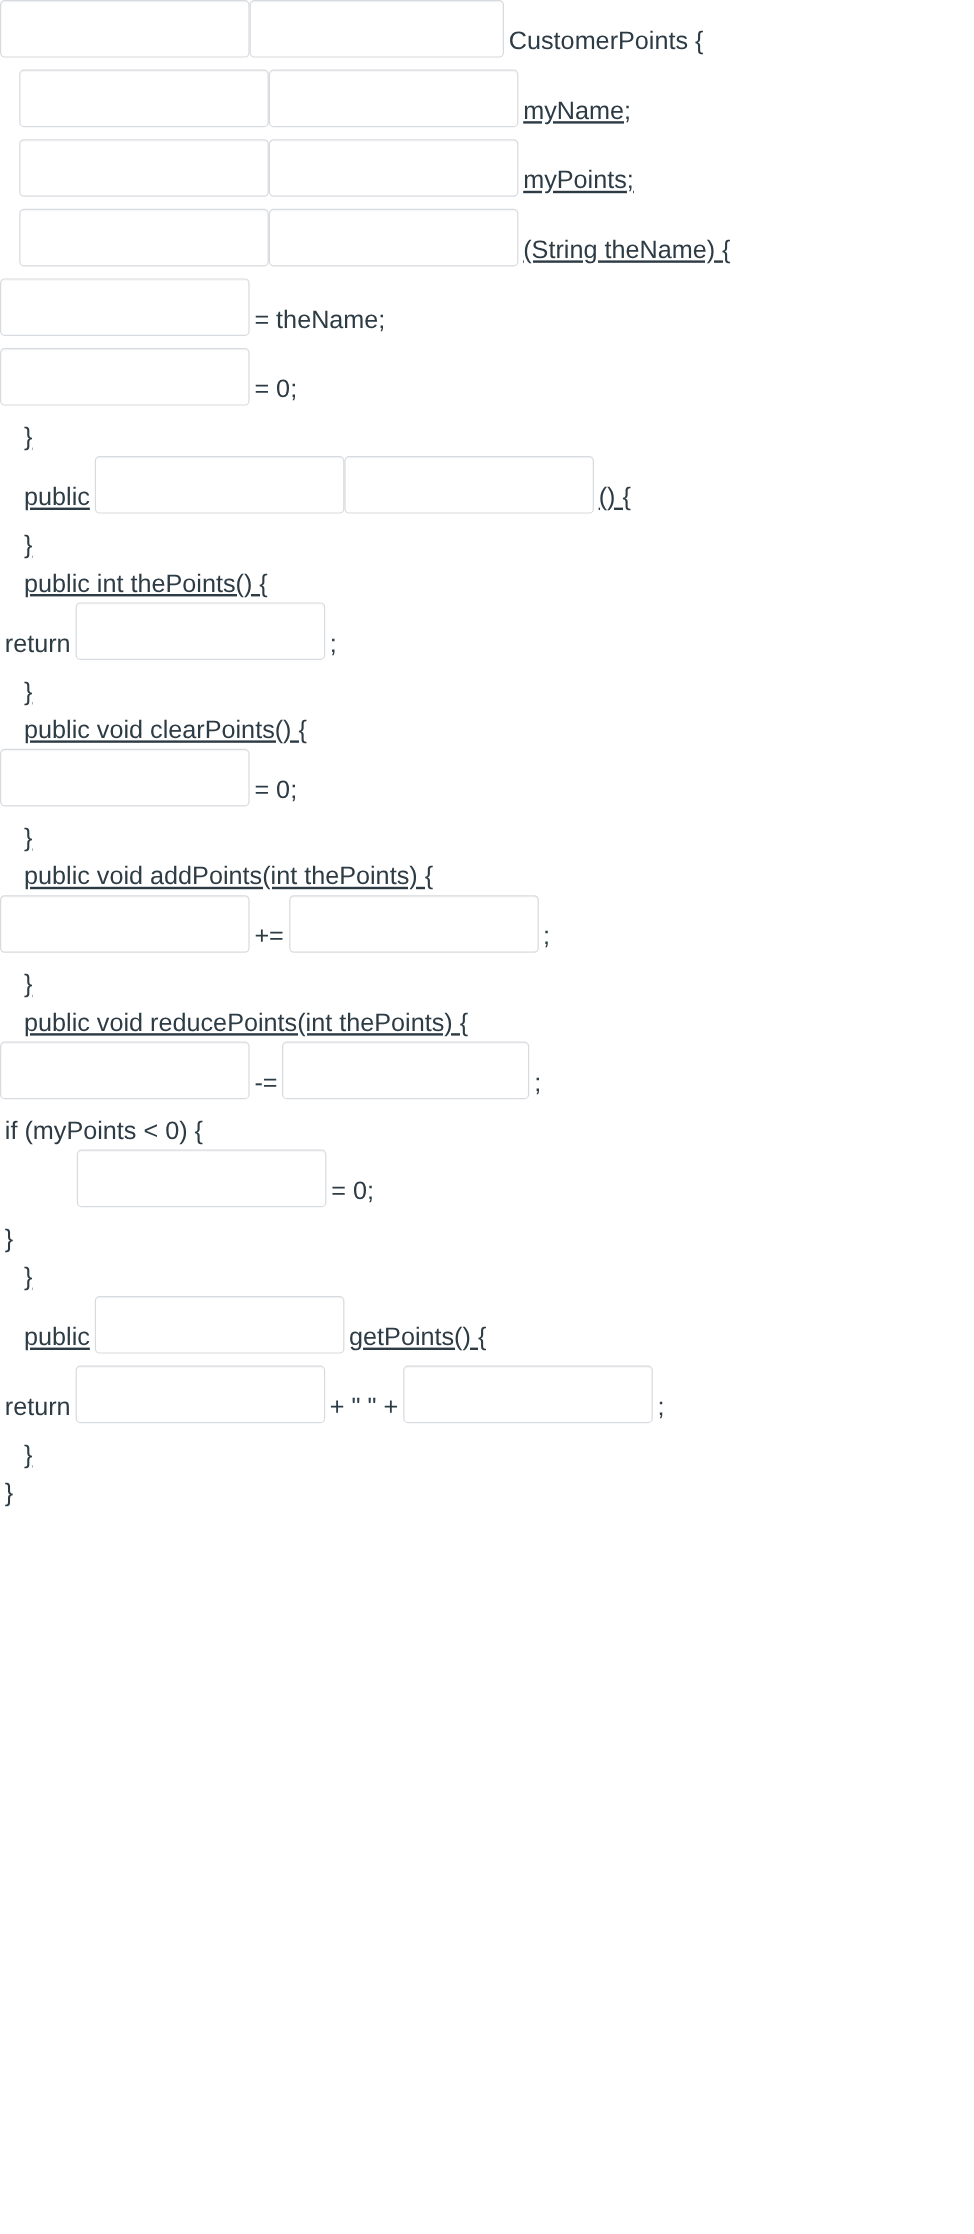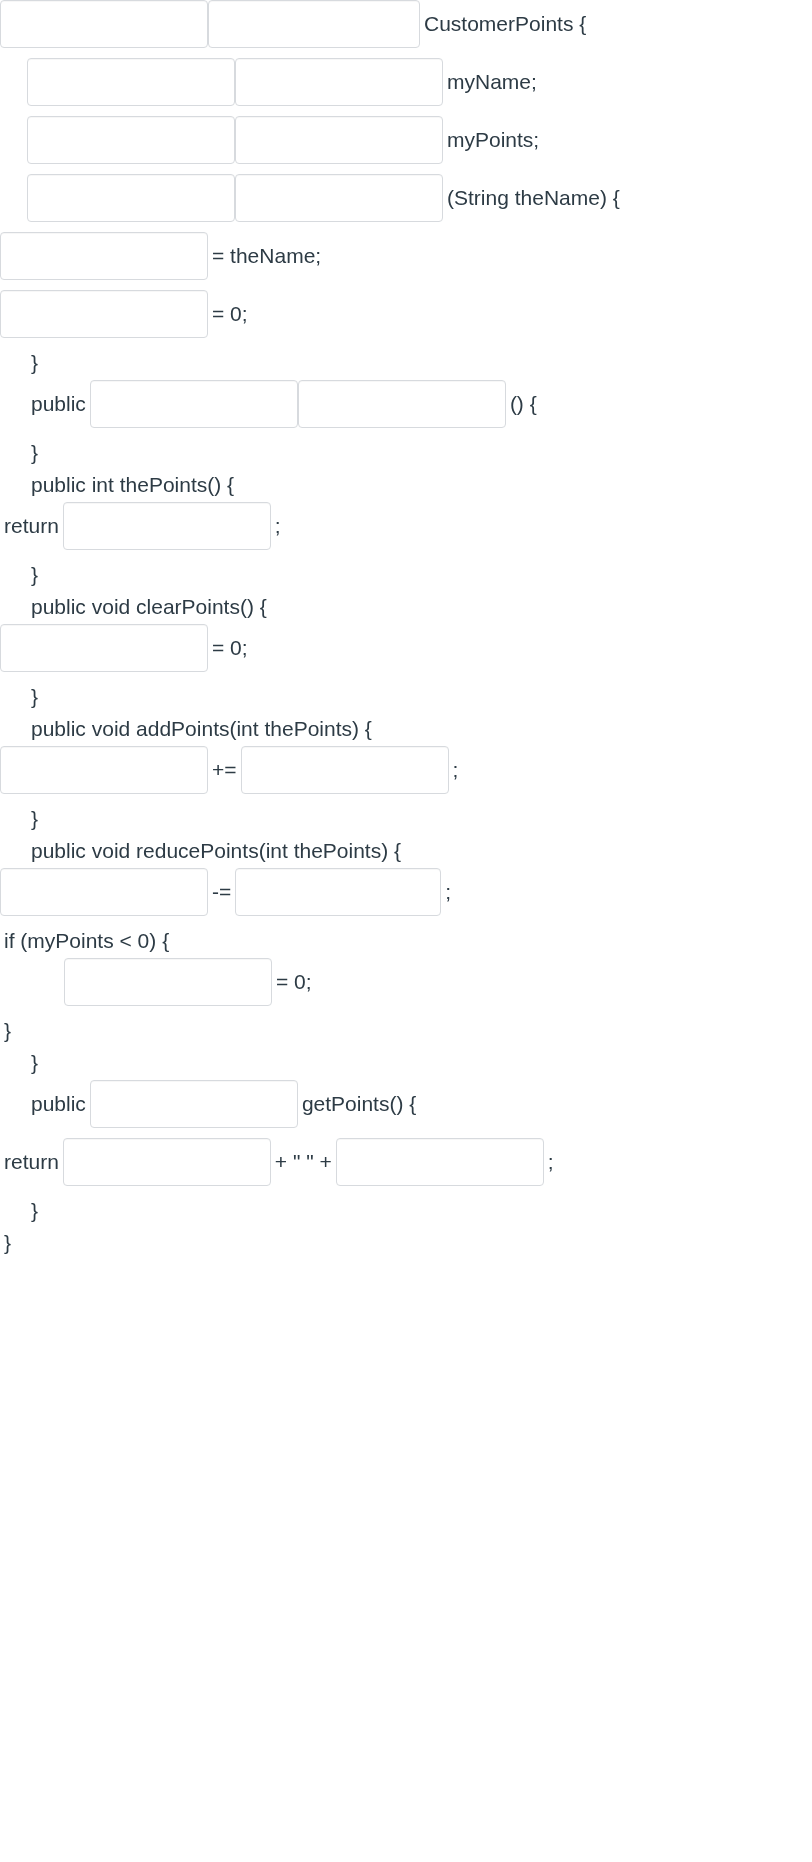--- a/index.html
+++ b/index.html
@@ -14,36 +14,36 @@
     color: #2d3b45;
     -webkit-font-smoothing: antialiased;
   }
   .code-exercise {
     width: 812px;
     padding: 0;
     box-sizing: border-box;
   }
   .code-line {
     display: flex;
-    align-items: center;
+    align-items: flex-end;
     flex-wrap: nowrap;
     min-height: 30px;
     font-size: 21px;
     line-height: 1.25;
     white-space: pre;
   }
   
   .code-line.row-blank {
     margin-bottom: 10px;
   }
   .code-line.row-text {
     margin-bottom: 2px;
   }
   .indent-0 { padding-left: 0px; }
-  .indent-1 { padding-left: 27px; }
+  .indent-1 { padding-left: 16px; text-decoration: underline; }
   .indent-2 { }
   .indent-3 { padding-left: 64px; }
 
   .blank {
     display: inline-block;
     box-sizing: border-box;
     height: 48px;
     background: #ffffff;
     border: 1px solid #d7dade;
     border-radius: 4px;

